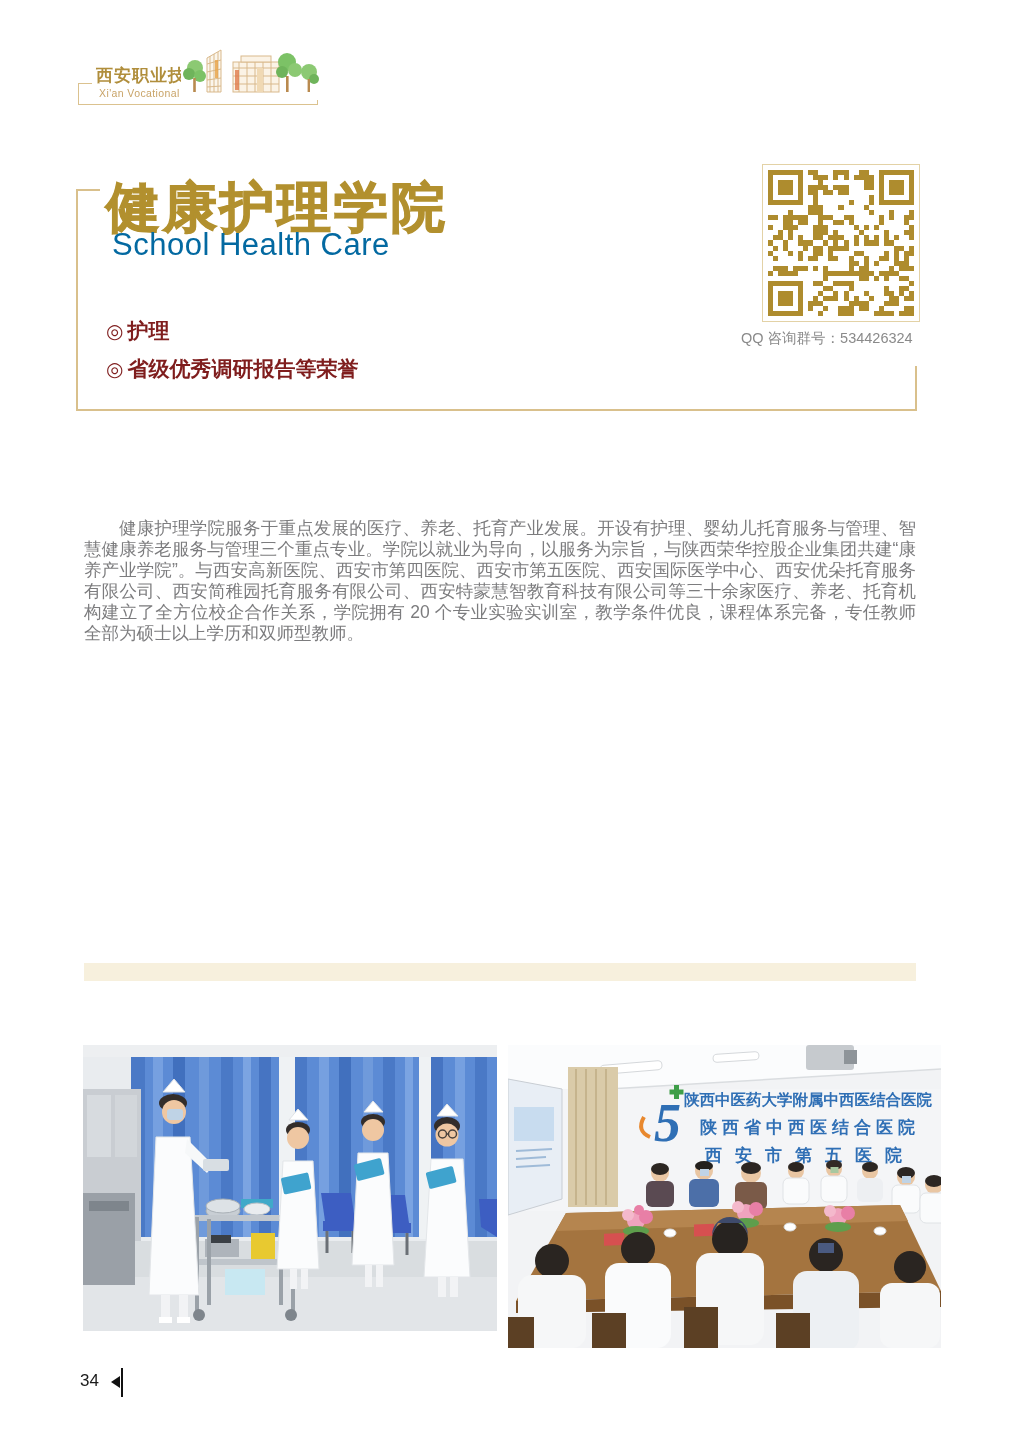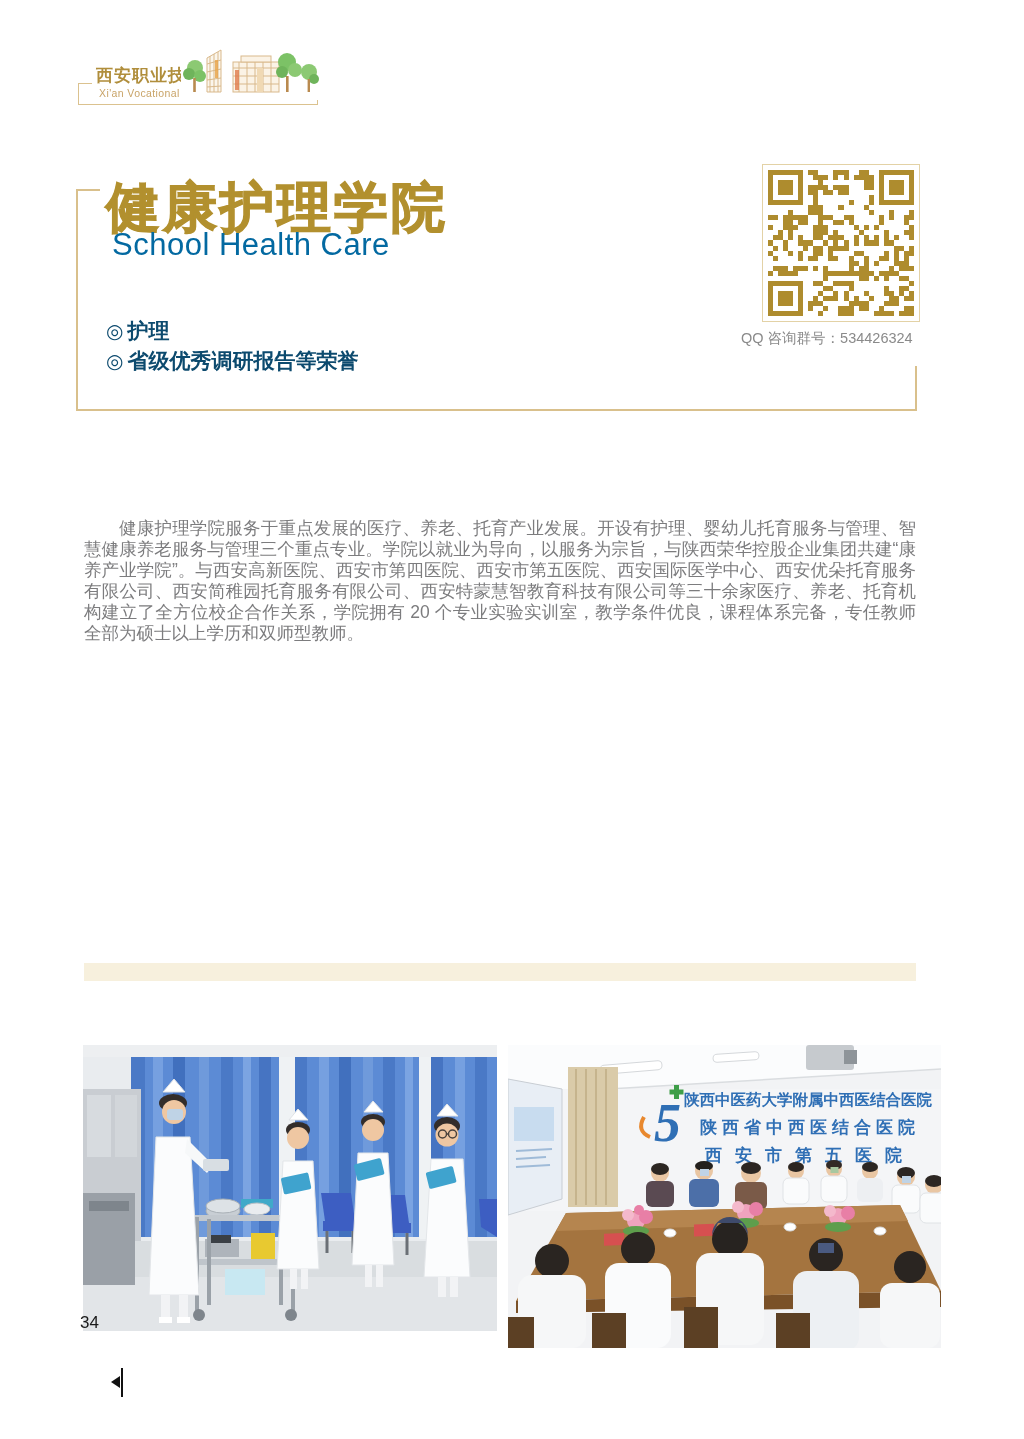--- a/index.html
+++ b/index.html
@@ -16,21 +16,21 @@
   .logo-art{position:absolute;left:103px;top:1px;width:138px;height:54px;}
 
   
   .title-cn{position:absolute;left:106px;top:172px;font-size:54px;font-weight:900;
             color:#B2902E;letter-spacing:3px;white-space:nowrap;-webkit-text-stroke:1.2px #B2902E;}
   .title-en{position:absolute;left:112px;top:227px;font-size:31px;color:#0369a1;letter-spacing:.5px;}
   .line{position:absolute;background:#D9C08C;}
 
   
   .majors{position:absolute;left:106px;top:310px;}
-  .major-item{height:30px;line-height:42px;font-size:21px;font-weight:bold;color:#0c4a6e;white-space:nowrap;}
+  .major-item{height:30px;line-height:26px;font-size:21px;font-weight:bold;color:#7f1d1d;white-space:nowrap;margin-top:8px;}
   .major-bullet{margin-right:4px;font-weight:normal;font-size:20px;}
 
   
   .qr-box{position:absolute;left:762px;top:164px;width:158px;height:158px;
           border:1px solid #E3D2A6;box-sizing:border-box;display:flex;align-items:center;justify-content:center;background:#fff;}
   .qr-caption{position:absolute;left:741px;top:329px;width:200px;text-align:left;
               font-size:14.5px;color:#8A8A8A;white-space:nowrap;}
 
   
   .intro{position:absolute;left:84px;top:518px;width:832px;font-size:17.5px;line-height:21px;
@@ -40,21 +40,21 @@
   
   .band{position:absolute;left:84px;top:963px;width:832px;height:18px;background:#F7F0DD;}
 
   
   .photo{position:absolute;overflow:hidden;}
   .photo-left{left:83px;top:1045px;width:414px;height:286px;}
   .photo-right{left:508px;top:1045px;width:433px;height:303px;}
   .photo svg{display:block;}
 
   
-  .page-num{position:absolute;left:80px;top:1313px;font-size:17px;color:#1a1a1a;text-align:center;}
+  .page-num{position:absolute;left:80px;top:1371px;font-size:17px;color:#1a1a1a;text-align:center;}
   .fmark-line{position:absolute;left:121px;top:1368px;width:2px;height:29px;background:#111;}
   .fmark-tri{position:absolute;left:111px;top:1376px;width:0;height:0;
              border-right:9px solid #111;border-top:6px solid transparent;border-bottom:6px solid transparent;}
 </style>
 </head>
 <body>
 
 <div class="page">
 
   <div class="abs" style="left:78px;top:45px;width:245px;height:62px;">

